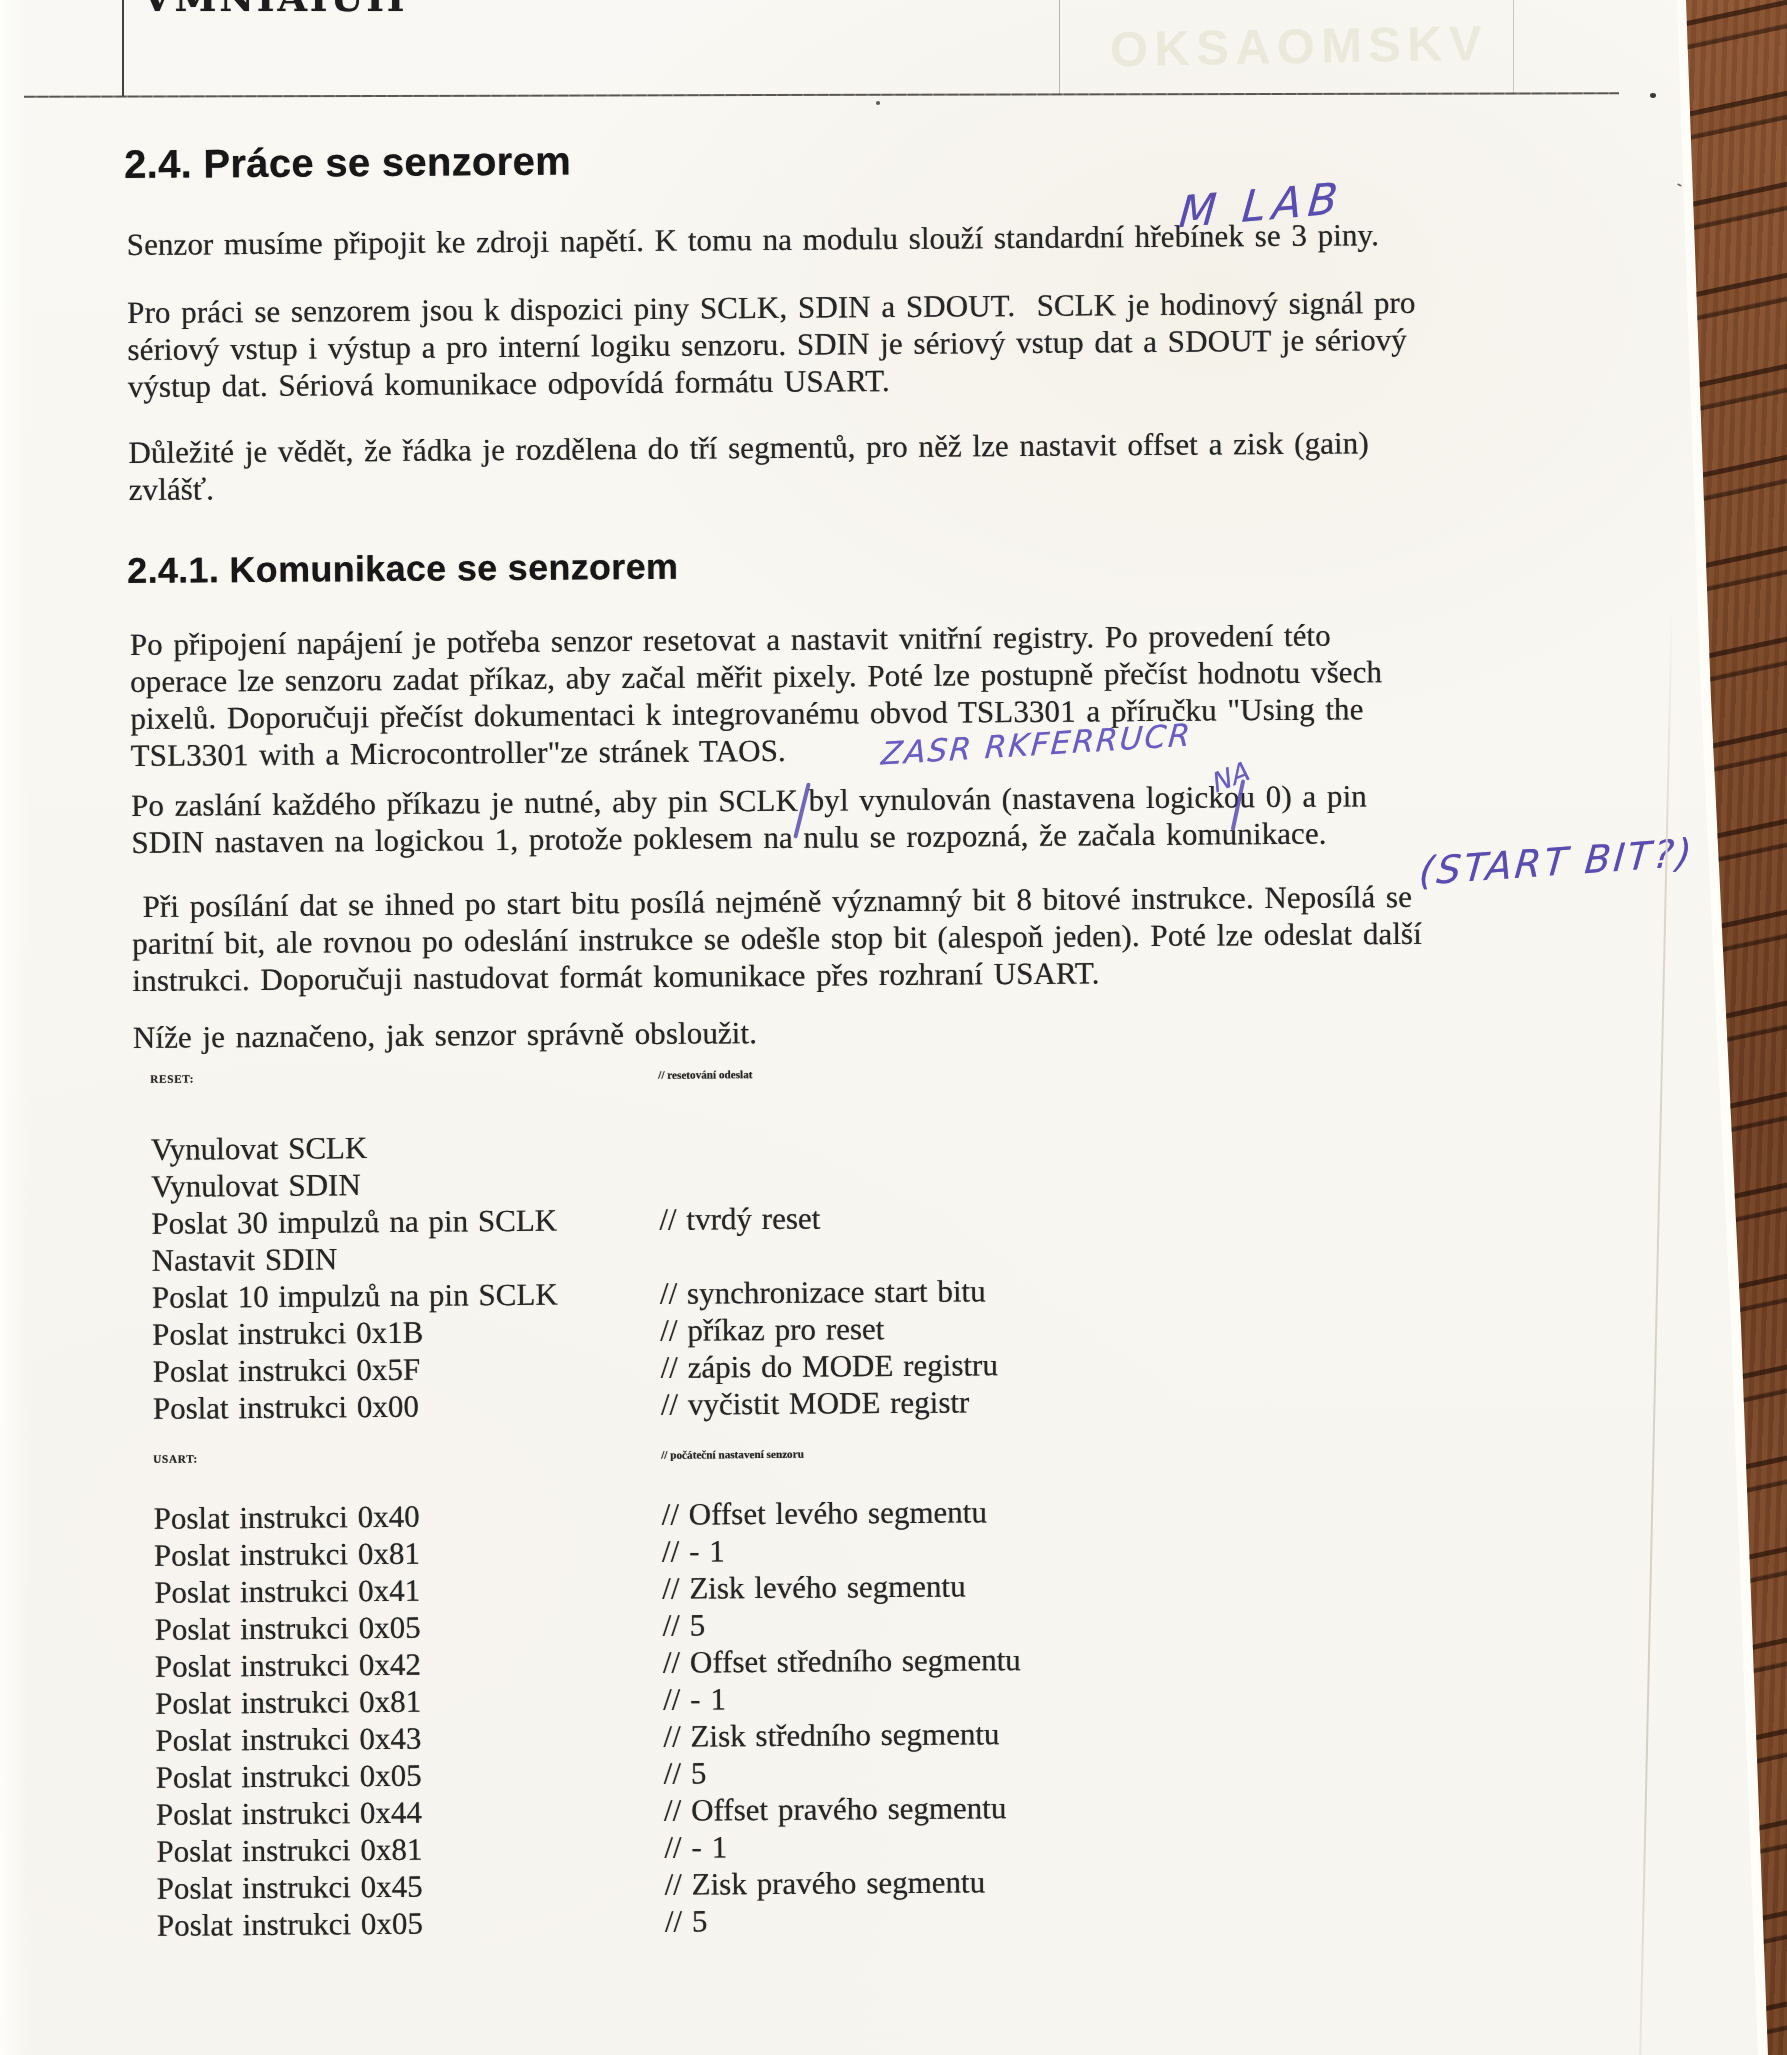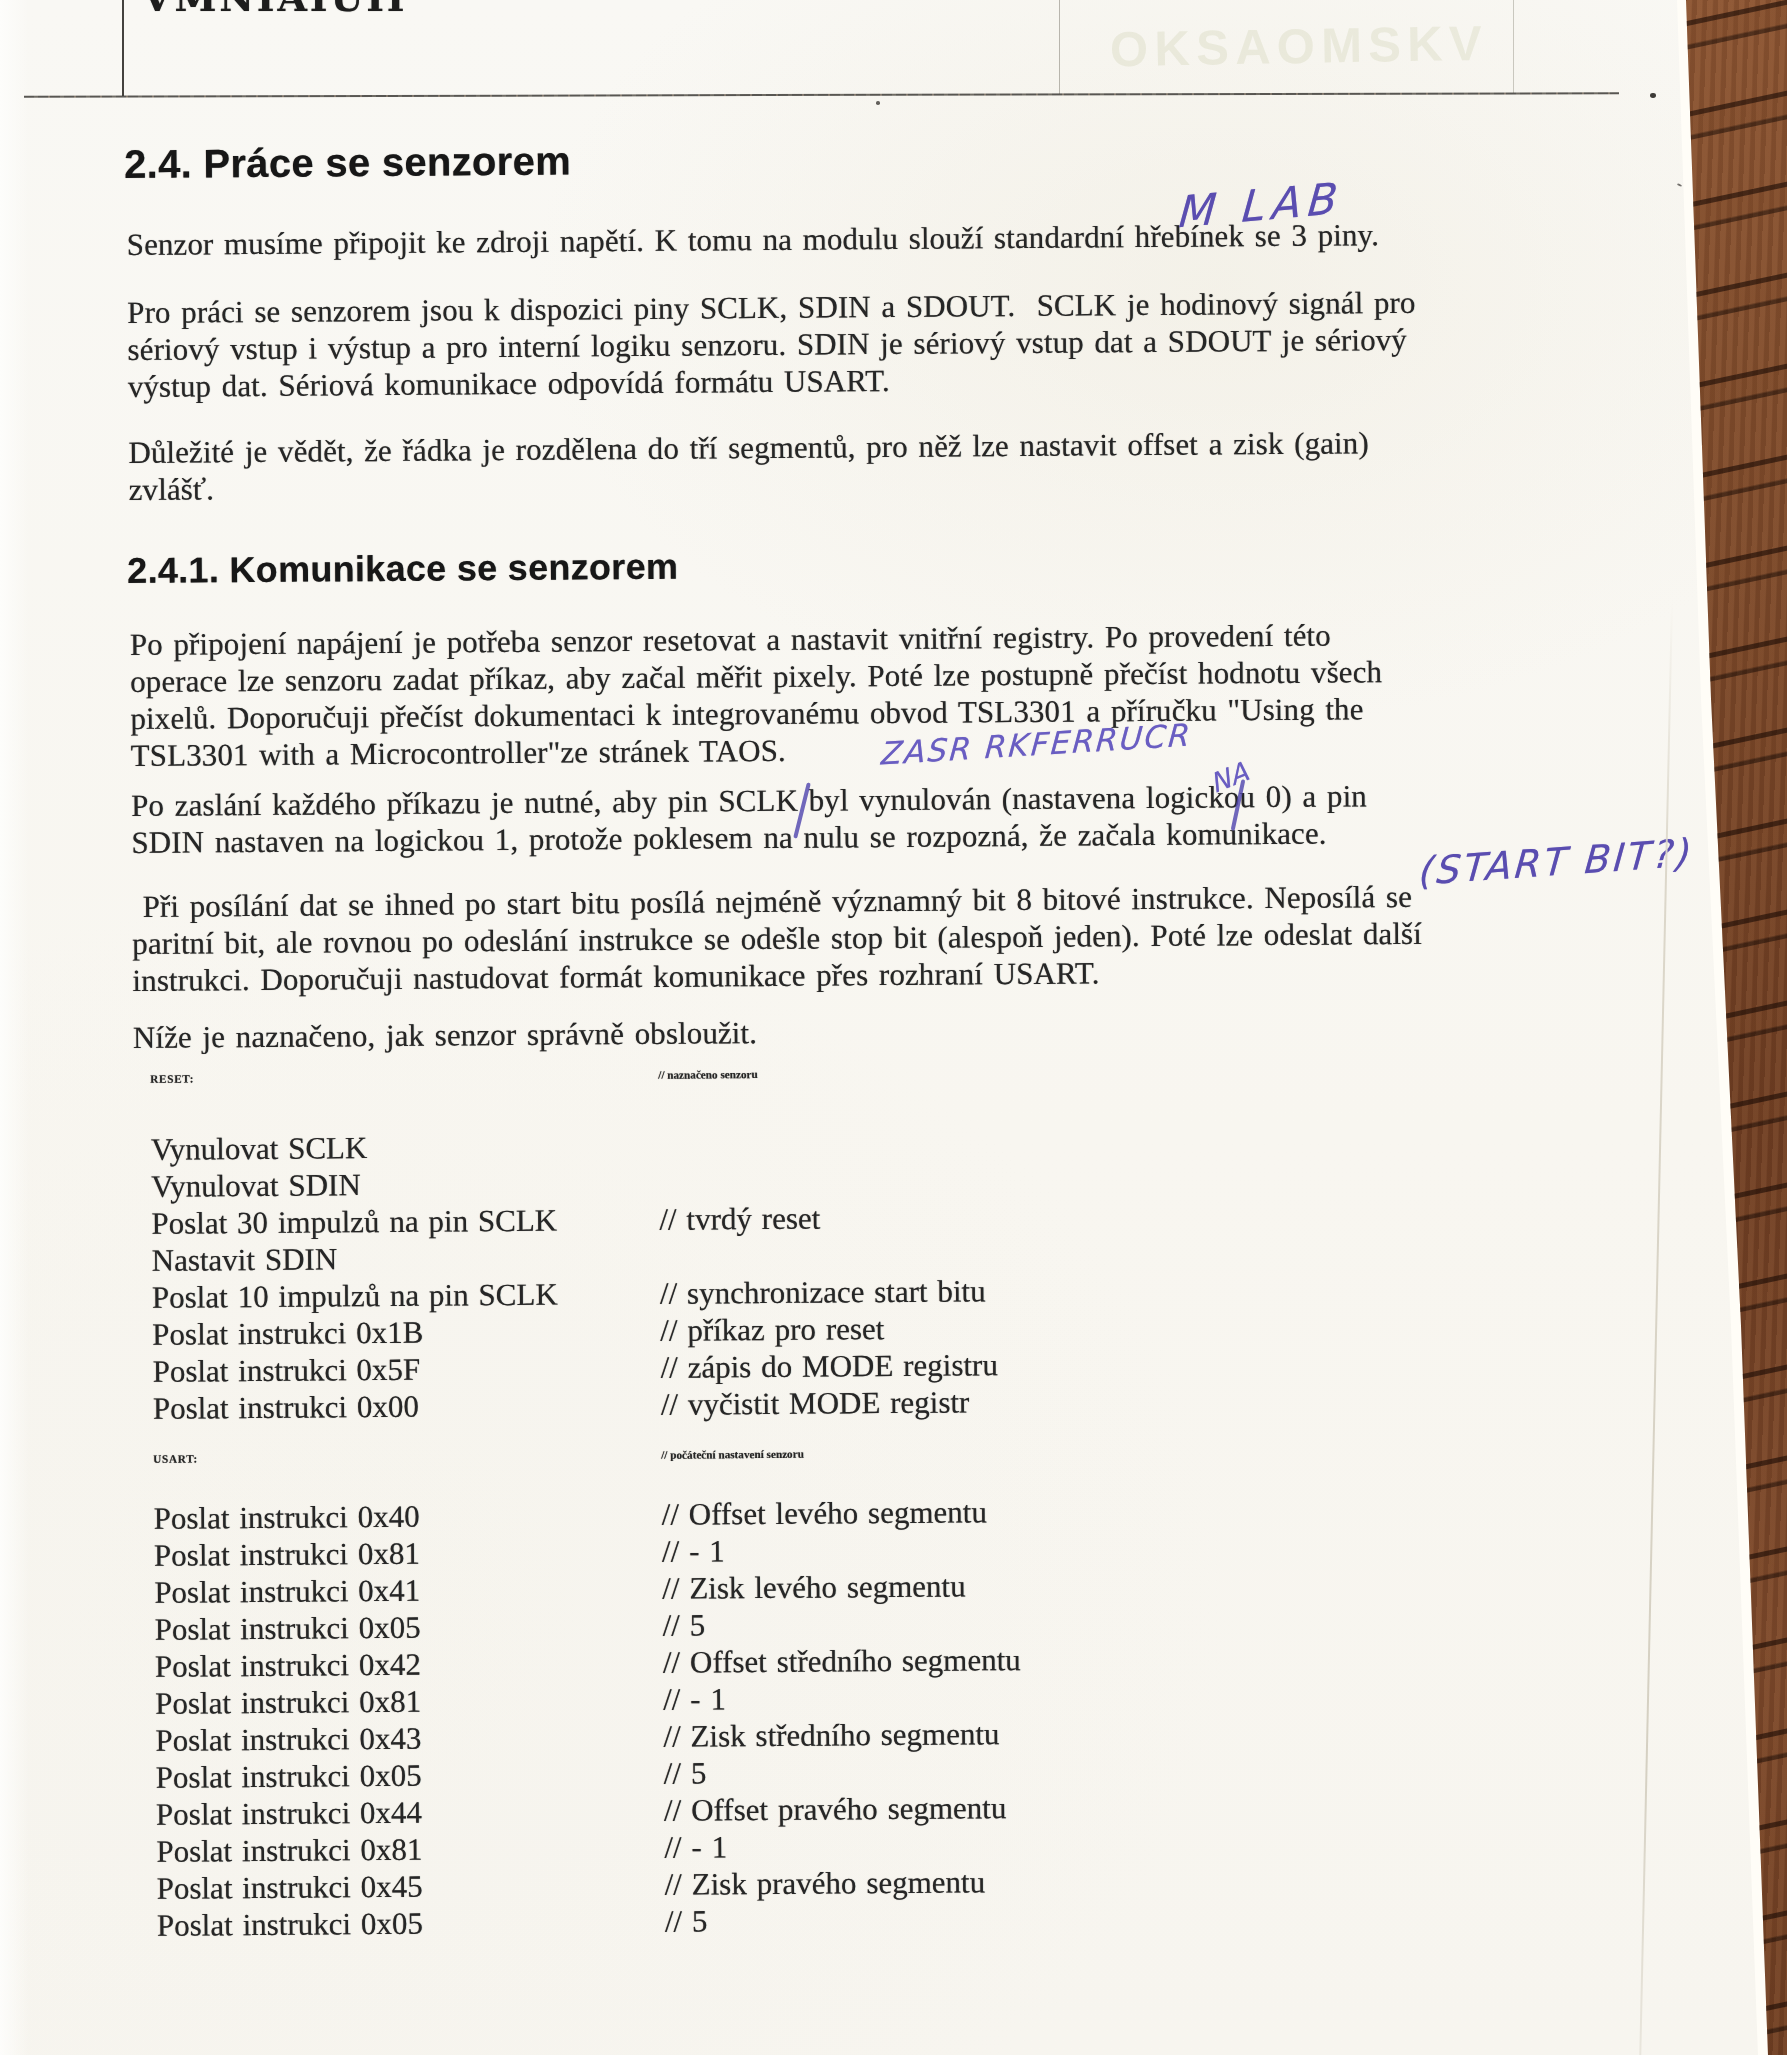--- a/index.html
+++ b/index.html
@@ -174,21 +174,21 @@
           <div class="line"> Při posílání dat se ihned po start bitu posílá nejméně významný bit 8 bitové instrukce. Neposílá se</div>
           <div class="line">paritní bit, ale rovnou po odeslání instrukce se odešle stop bit (alespoň jeden). Poté lze odeslat další</div>
           <div class="line">instrukci. Doporučuji nastudovat formát komunikace přes rozhraní USART.</div>
         </div>
       <div class="para p7">
           <div class="line">Níže je naznačeno, jak senzor správně obsloužit.</div>
         </div>
 
       <div class="label-row reset-label">
         <span class="cmd">RESET:</span>
-        <span class="cmt">// naznačeno senzoru</span>
+        <span class="cmt">// resetování odeslat</span>
       </div>
       <div class="listing reset-rows">
           <div class="lrow"><span class="cmd">Vynulovat SCLK</span><span class="cmt"></span></div>
           <div class="lrow"><span class="cmd">Vynulovat SDIN</span><span class="cmt"></span></div>
           <div class="lrow"><span class="cmd">Poslat 30 impulzů na pin SCLK</span><span class="cmt">// tvrdý reset</span></div>
           <div class="lrow"><span class="cmd">Nastavit SDIN</span><span class="cmt"></span></div>
           <div class="lrow"><span class="cmd">Poslat 10 impulzů na pin SCLK</span><span class="cmt">// synchronizace start bitu</span></div>
           <div class="lrow"><span class="cmd">Poslat instrukci 0x1B</span><span class="cmt">// příkaz pro reset</span></div>
           <div class="lrow"><span class="cmd">Poslat instrukci 0x5F</span><span class="cmt">// zápis do MODE registru</span></div>
           <div class="lrow"><span class="cmd">Poslat instrukci 0x00</span><span class="cmt">// vyčistit MODE registr</span></div>

